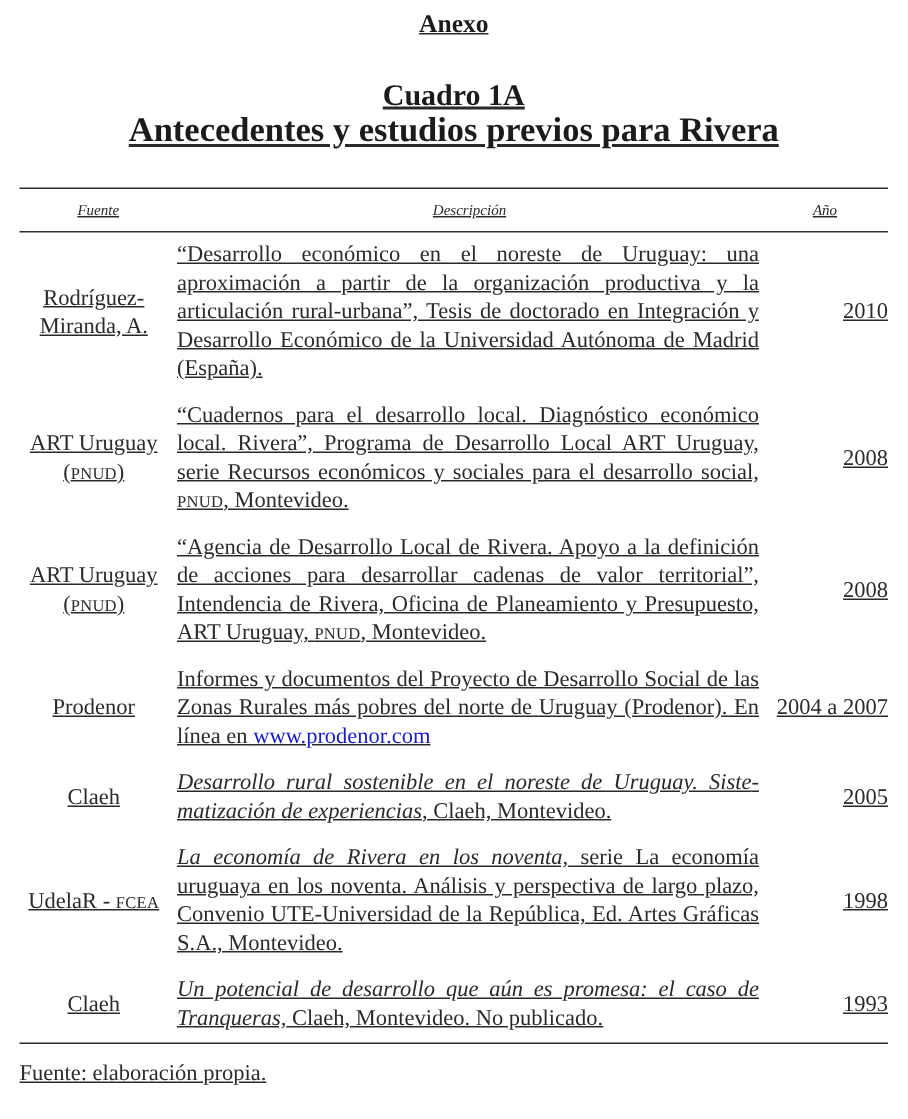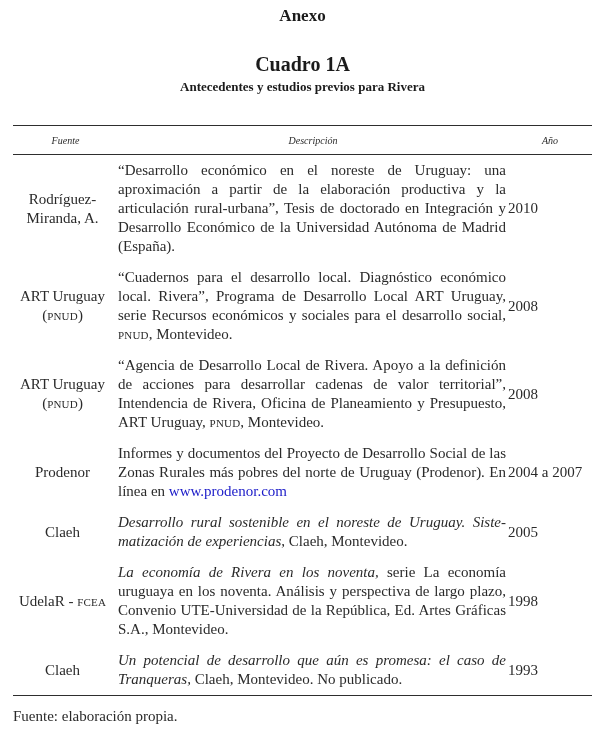--- a/index.html
+++ b/index.html
@@ -12,40 +12,41 @@
     height: 746px;
     overflow: hidden;
     font-family: "Liberation Serif", "DejaVu Serif", serif;
     color: #2a2a2a;
   }
   .page {
     box-sizing: border-box;
     width: 605px;
     height: 746px;
     padding: 6px 13px 0 13px;
+    text-decoration: underline;
   }
   .annex-title {
     text-align: center;
     font-weight: bold;
     font-size: 17px;
     color: #1b1b1b;
     line-height: 20px;
   }
   .caption-block {
     margin-top: 27px;
     text-align: center;
     font-weight: bold;
     color: #1b1b1b;
   }
   .caption-number {
     font-size: 20px;
     line-height: 22px;
   }
   .caption-title {
-    font-size: 13px;
+    font-size: 23px;
     line-height: 23px;
   }
   table.refs {
     margin-top: 27px;
     width: 579px;
     border-collapse: collapse;
     table-layout: fixed;
     border-top: 1.5px solid #2e2e2e;
     border-bottom: 1.5px solid #2e2e2e;
   }
@@ -73,21 +74,21 @@
     text-align: center;
   }
   td.cell-desc {
     padding: 6px 2px 6px 0;
     text-align: justify;
     hyphens: manual;
     -webkit-hyphens: manual;
   }
   td.cell-year {
     padding: 6px 0;
-    text-align: left;
+    text-align: right;
   }
   .sc {
     font-variant: small-caps;
     letter-spacing: 0.2px;
   }
   .i {
     font-style: italic;
   }
   .link {
     color: var(--link-color, #1a1ac8);
@@ -116,21 +117,21 @@
     <thead>
       <tr>
         <th class="h-source">Fuente</th>
         <th class="h-desc">Descripción</th>
         <th class="h-year">Año</th>
       </tr>
     </thead>
     <tbody id="table-body">
         <tr>
           <td class="cell-source"><span>Rodríguez-Miranda, A.</span></td>
-          <td class="cell-desc"><span>“Desarrollo económico en el noreste de Uruguay: una aproximación a partir de la elaboración productiva y la articulación rural-urbana”, Tesis de doctorado en Inte­gración y Desarrollo Económico de la Universidad Au­tónoma de Madrid (España).</span></td>
+          <td class="cell-desc"><span>“Desarrollo económico en el noreste de Uruguay: una aproximación a partir de la organización productiva y la articulación rural-urbana”, Tesis de doctorado en Inte­gración y Desarrollo Económico de la Universidad Au­tónoma de Madrid (España).</span></td>
           <td class="cell-year">2010</td>
         </tr>
         <tr>
           <td class="cell-source"><span>ART Uruguay (</span><span class="sc">pnud</span><span>)</span></td>
           <td class="cell-desc"><span>“Cuadernos para el desarrollo local. Diagnóstico econó­mico local. Rivera”, Programa de Desarrollo Local ART Uruguay, serie Recursos económicos y sociales para el desarrollo social, </span><span class="sc">pnud</span><span>, Montevideo.</span></td>
           <td class="cell-year">2008</td>
         </tr>
         <tr>
           <td class="cell-source"><span>ART Uruguay (</span><span class="sc">pnud</span><span>)</span></td>
           <td class="cell-desc"><span>“Agencia de Desarrollo Local de Rivera. Apoyo a la defi­nición de acciones para desarrollar cadenas de valor te­rritorial”, Intendencia de Rivera, Oficina de Planeamien­to y Presupuesto, ART Uruguay, </span><span class="sc">pnud</span><span>, Montevideo.</span></td>

